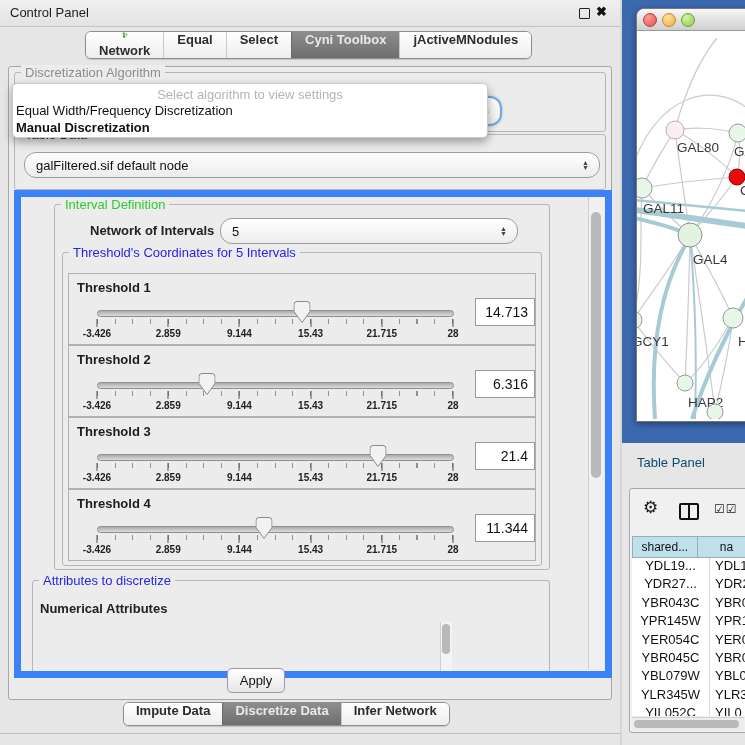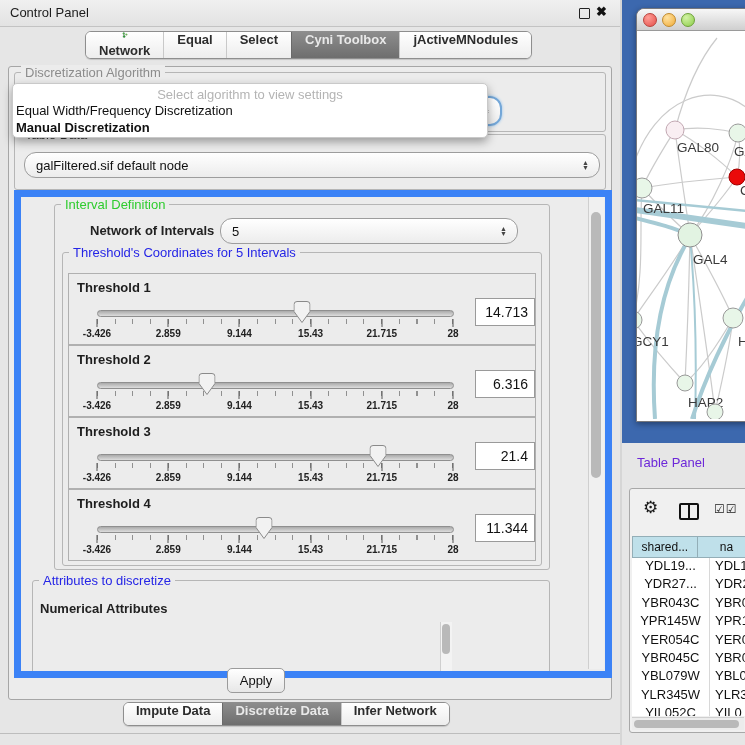--- a/index.html
+++ b/index.html
@@ -62,21 +62,21 @@
   .popup .prompt{margin-top:3px;text-align:center;color:#b4b4b4;font-size:13px;}
   .popup .opt{padding-left:3px;font-size:13px;color:#111;line-height:17px;}
   .popup .opt.bold{font-weight:bold;}
 
   
   .right{left:622px;top:0;width:123px;height:745px;background:#e6e6e6;overflow:hidden;}
   .desktop{position:absolute;left:0;top:0;width:123px;height:443px;background:#3c68ae;}
   .netwin{position:absolute;left:14px;top:8px;width:200px;height:412px;background:#fff;border:1px solid #78787c;border-top-left-radius:8px;box-shadow:0 2px 6px rgba(0,0,0,.4);}
   .netbar{position:absolute;left:0;top:0;width:100%;height:21px;background:linear-gradient(#f7f7f7,#cfcfcf);border-bottom:1px solid #9a9a9a;border-top-left-radius:8px;}
   .light{position:absolute;top:4px;width:12px;height:12px;border-radius:50%;}
-  .tp-title{position:absolute;left:15px;top:455px;font-size:13px;color:#6d28d9;}
+  .tp-title{position:absolute;left:15px;top:455px;font-size:13px;color:#0c4a6e;}
   .tpanel{position:absolute;left:7px;top:488px;width:140px;height:243px;background:#f0f0f0;border:1px solid #a8a8a8;border-radius:3px;}
   .tp-header{position:absolute;left:2px;top:47px;width:140px;height:22px;display:flex;}
   .tp-hcell{background:#bfe0ea;border:1px solid #93aeb7;border-left:none;font-size:12px;color:#111;display:flex;align-items:center;justify-content:center;overflow:hidden;white-space:nowrap;}
   .tp-hcell:first-child{border-left:1px solid #93aeb7;}
   .tp-rows{position:absolute;left:2px;top:69px;width:140px;height:158px;overflow:hidden;background:#fff;}
   .tp-row{display:flex;height:18.4px;font-size:13px;color:#111;}
   .tp-c1{width:77px;text-align:center;border-right:1px solid #d8d8d8;overflow:hidden;white-space:nowrap;}
   .tp-c2{padding-left:5px;white-space:nowrap;}
   .hscroll{position:absolute;left:2px;top:228px;width:112px;height:12px;background:#ececec;border-top:1px solid #cfcfcf;}
   .hthumb{position:absolute;left:2px;top:2px;width:105px;height:8px;background:#b9b9b9;border-radius:5px;}

